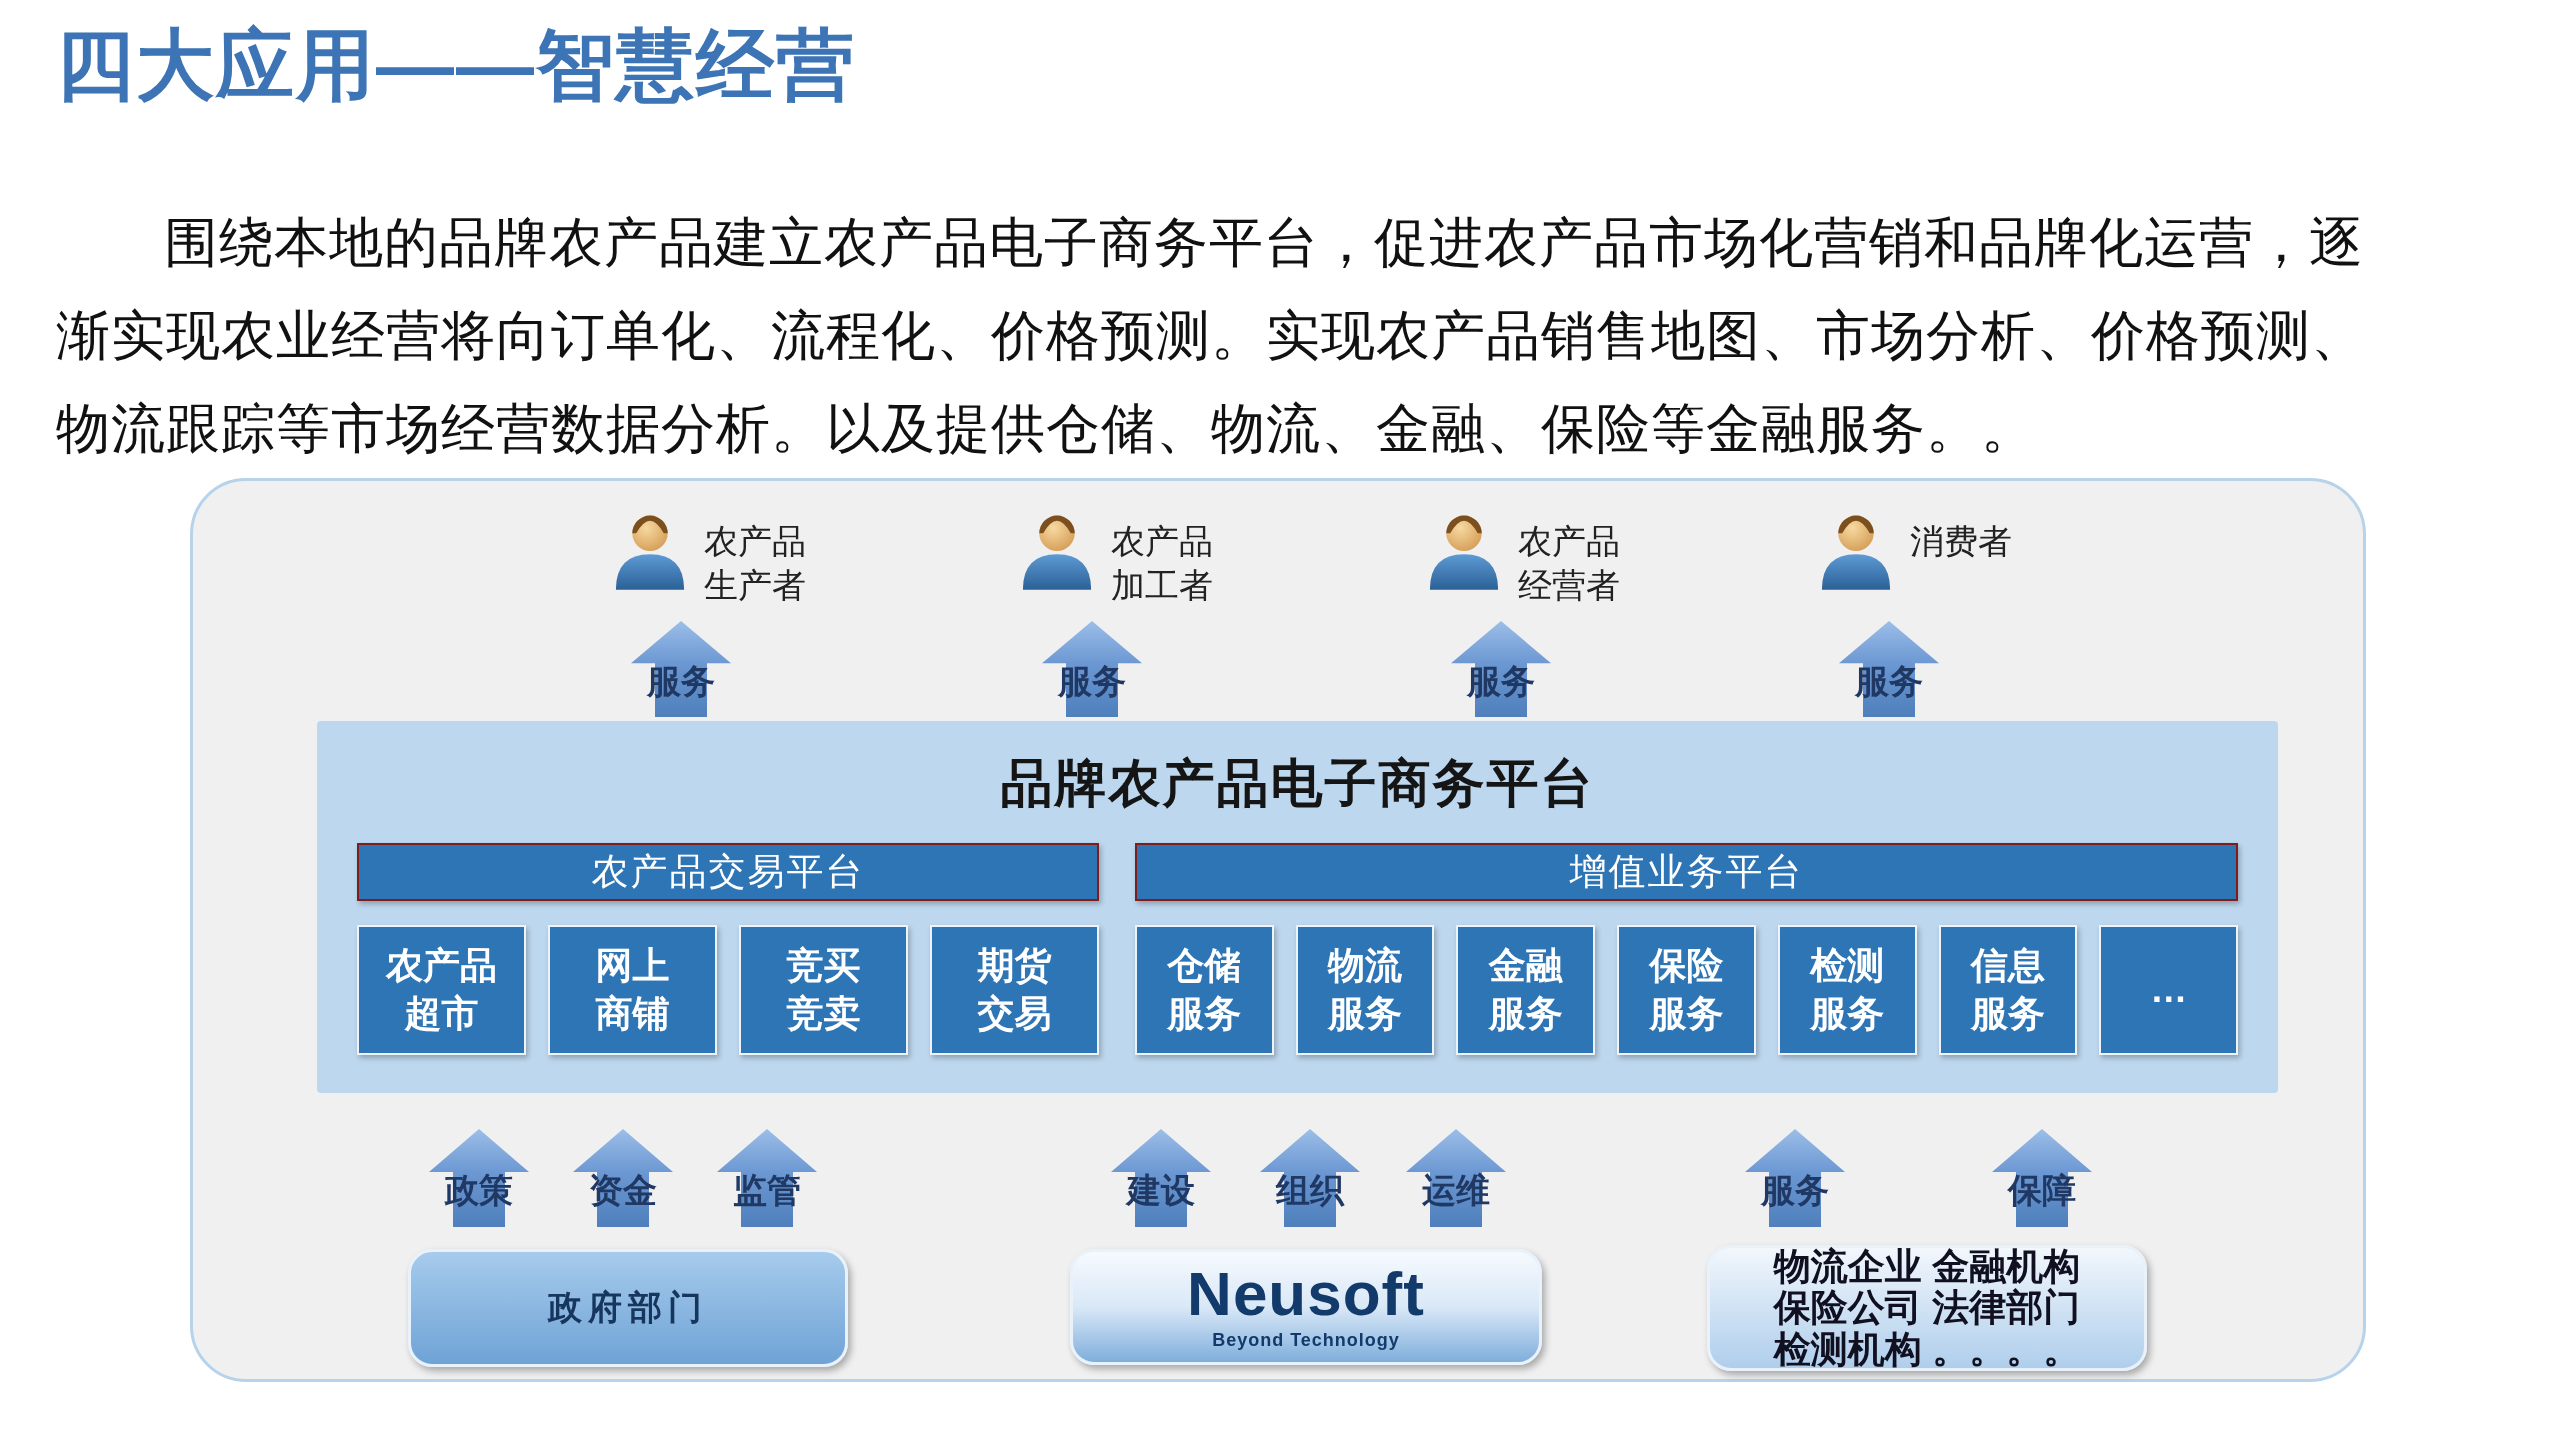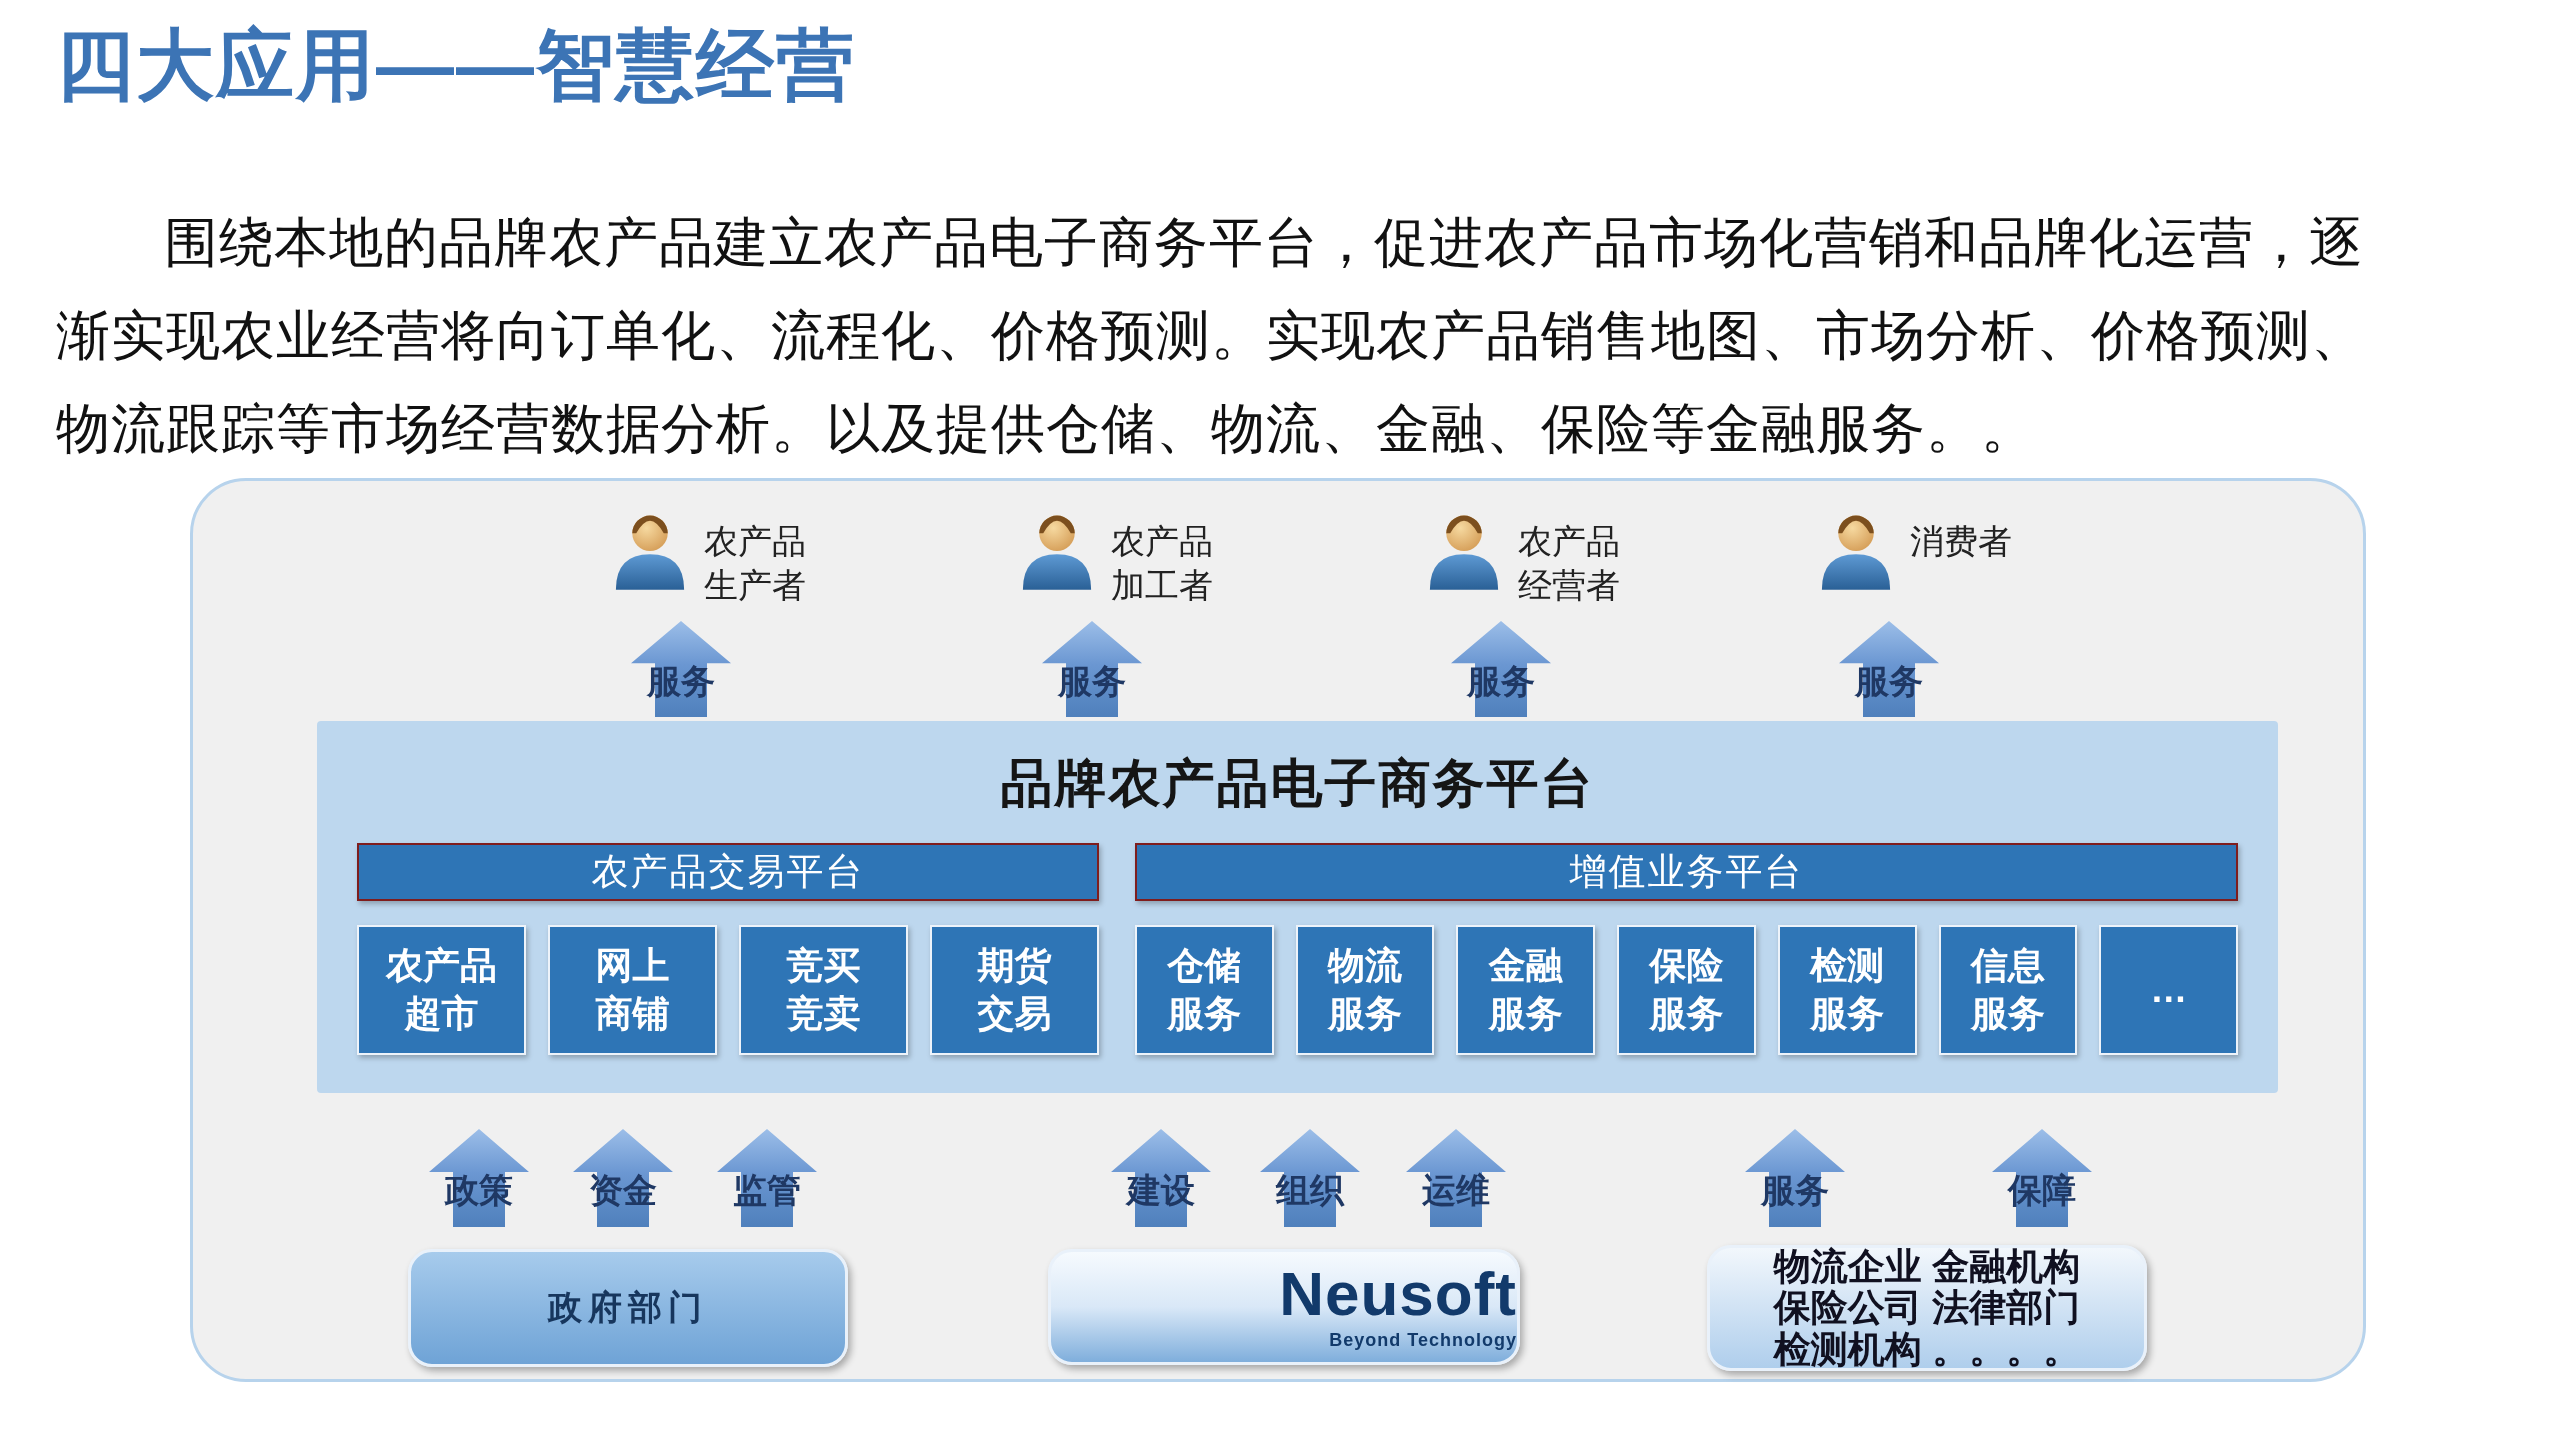--- a/index.html
+++ b/index.html
@@ -80,24 +80,23 @@
     position:absolute; top:768px; border-radius:24px;
     border:3px solid #E9F1FA; box-shadow:3px 4px 7px rgba(0,0,0,.3);
     display:flex; align-items:center; justify-content:center;
   }
   .box-gov {
     left:215px; width:440px; height:118px;
     background:linear-gradient(180deg,#A7CBEC,#6FA3D6);
     font-size:34px; font-weight:bold; color:#17365D; letter-spacing:6px;
   }
   .box-neusoft {
-    left:855px; width:472px; height:116px;
+    left:877px; width:472px; height:116px;
     background:linear-gradient(180deg,#F6FAFE 0%,#D9E8F7 50%,#7FAEDC 100%);
     flex-direction:column;
-    align-items:flex-end;
   }
   .neusoft-main { font-size:62px; font-weight:800; color:#123A6B; letter-spacing:1px; line-height:1; }
   .neusoft-sub { font-size:18px; font-weight:700; color:#123A6B; margin-top:5px; letter-spacing:1px; }
   .box-partners {
     left:1514px; width:440px; height:126px; top:764px;
     background:linear-gradient(180deg,#F2F7FC,#AFCEEC);
     font-size:37px; font-weight:700; line-height:1.12; color:#101020;
     white-space:pre-line; text-align:right;
   }
 </style>

